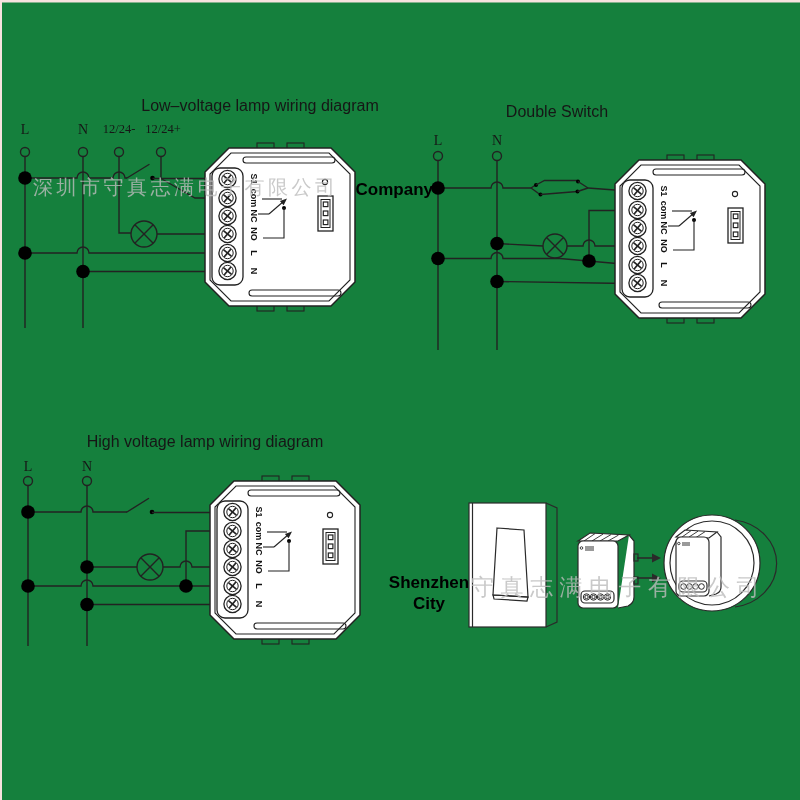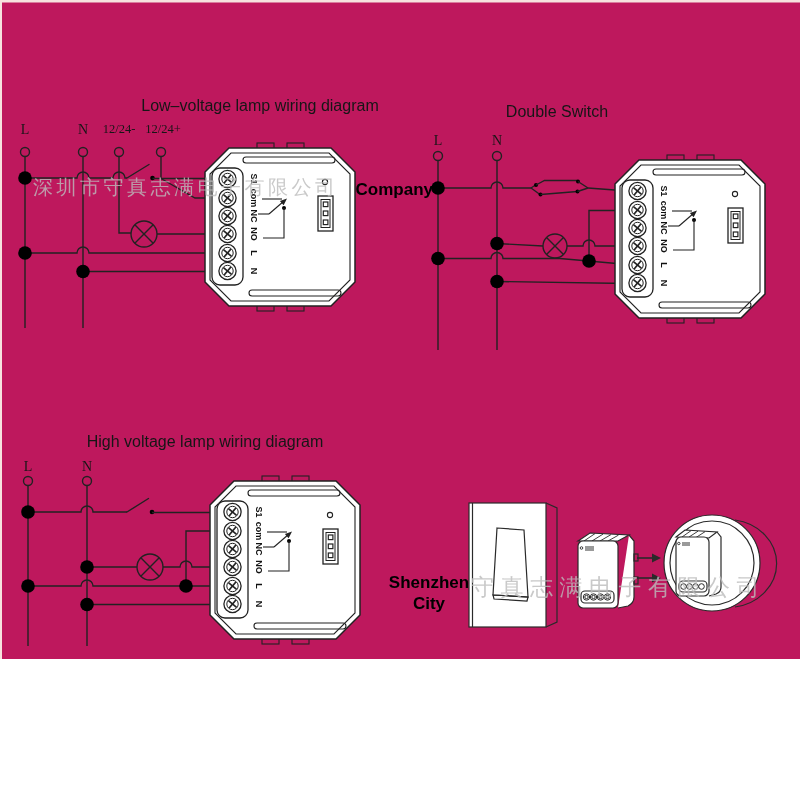--- a/index.html
+++ b/index.html
@@ -1,16 +1,16 @@
 <!DOCTYPE html>
 <html><head>
 <meta charset="utf-8">
 <style>
   html,body{margin:0;padding:0;background:#fff;}
-  .stage{position:relative;width:800px;height:659px;background:#be185d;overflow:hidden;
+  .stage{position:relative;width:800px;height:800px;background:#15803d;overflow:hidden;
          font-family:"Liberation Sans", sans-serif;}
   svg text{user-select:none;}
   .title-txt{font-family:"Liberation Sans",sans-serif;font-size:16px;fill:#161616;}
   .serif-lbl{font-family:"Liberation Serif",serif;font-size:14px;fill:#161616;}
   .serif-sm{font-family:"Liberation Serif",serif;font-size:12.5px;fill:#161616;}
   .term-lbl{font-family:"Liberation Sans",sans-serif;font-size:9px;font-weight:600;fill:#111;}
   .bold-overlay{font-family:"Liberation Sans",sans-serif;font-weight:bold;font-size:17px;fill:#000;}
   .wm{font-family:"Liberation Sans",sans-serif;fill:#bcbcbc;opacity:0.8;}
   .w{stroke:#222;stroke-width:1.4;fill:none;}
   .wthin{stroke:#222;stroke-width:1.1;fill:none;}

